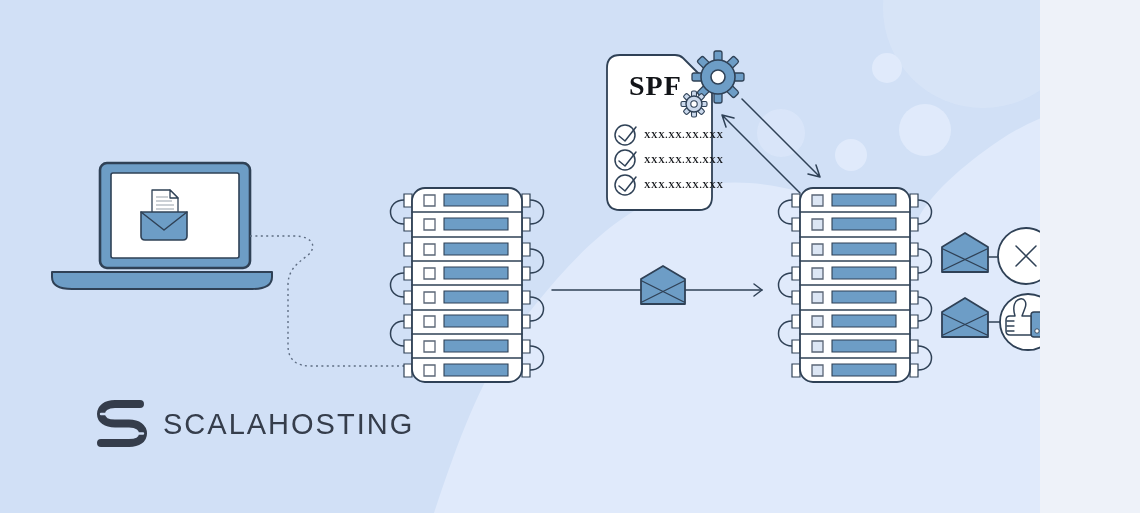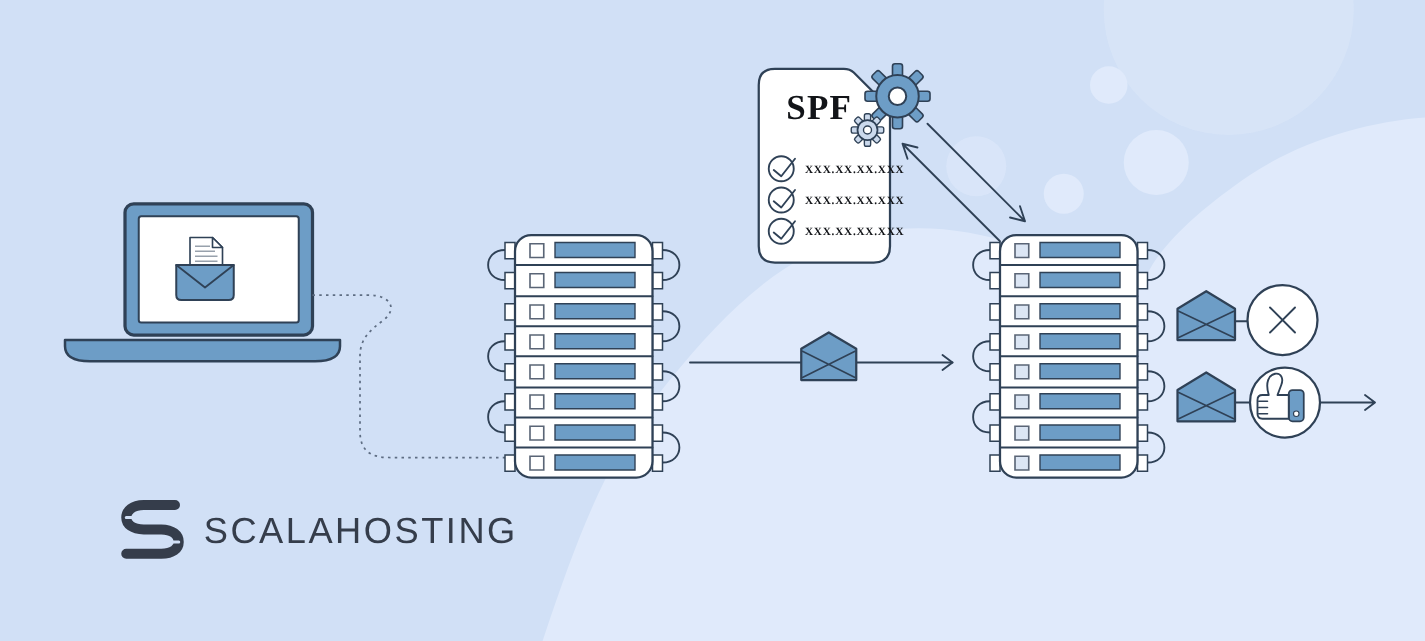--- a/index.html
+++ b/index.html
@@ -1,21 +1,21 @@
 <!DOCTYPE html>
 <html style="--bg: #d1e0f6; --blob: #e0eafb; --primary: #6d9dc6; --outline: #2f4156; --gear: #cbd9ec; --logo: #353d4b; --connector: #5e6d83; --ink: #121418;"><head>
 <meta charset="utf-8">
 <style>
   :root{
     --bg:#d1e0f6; --blob:#e0eafb; --primary:#6d9dc6; --outline:#2f4156;
     --gear:#cbd9ec; --logo:#353d4b; --connector:#5e6d83; --ink:#121418;
   }
   html,body{margin:0;padding:0;background:#eef2f9;}
   .stage{
-    position:relative;width:1140px;height:513px;overflow:hidden;
+    position:relative;width:1040px;height:513px;overflow:hidden;
     background:var(--bg);font-family:"Liberation Sans",sans-serif;
   }
   svg{display:block;position:absolute;inset:0;}
   .blob{fill:var(--blob);stroke:none;}
   .ln{stroke:var(--outline);stroke-width:1.5;fill:none;stroke-linecap:round;stroke-linejoin:round;}
   .fw{fill:#ffffff;stroke:var(--outline);stroke-width:1.6;stroke-linejoin:round;}
   .fb{fill:var(--primary);stroke:var(--outline);stroke-width:1.6;stroke-linejoin:round;}
   .fg{fill:var(--gear);stroke:var(--outline);stroke-width:1.4;stroke-linejoin:round;}
   .sq1{fill:#ffffff;stroke:#5a6576;stroke-width:1.3;}
   .sq2{fill:#dce6f4;stroke:#5a6576;stroke-width:1.3;}

